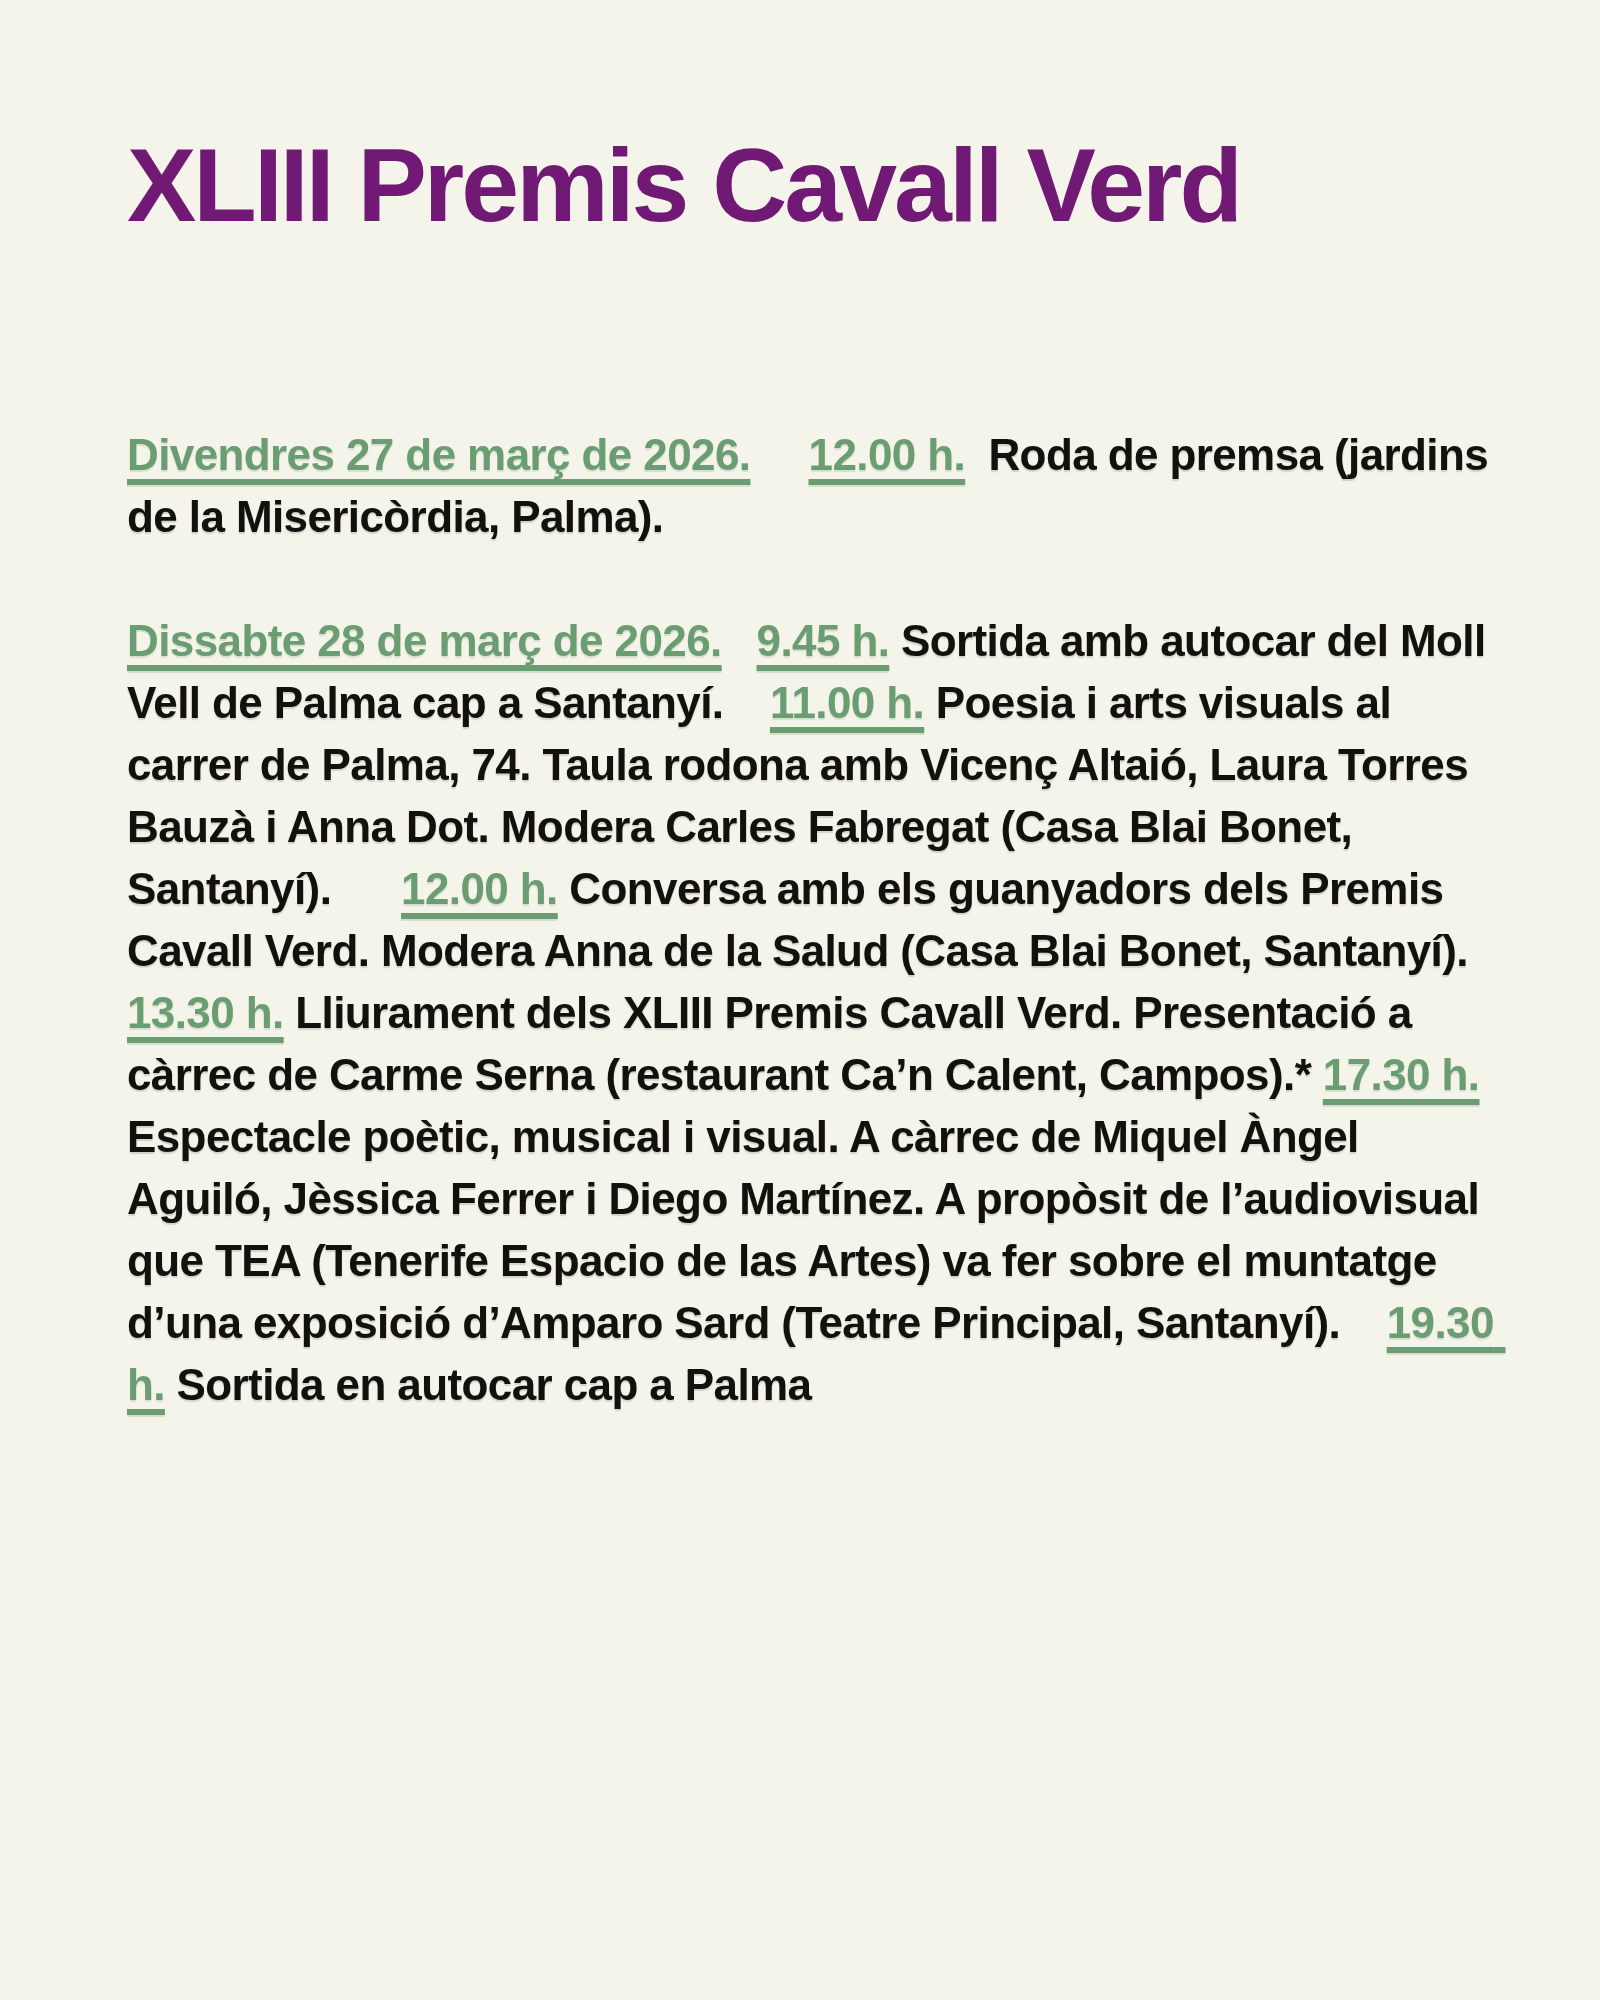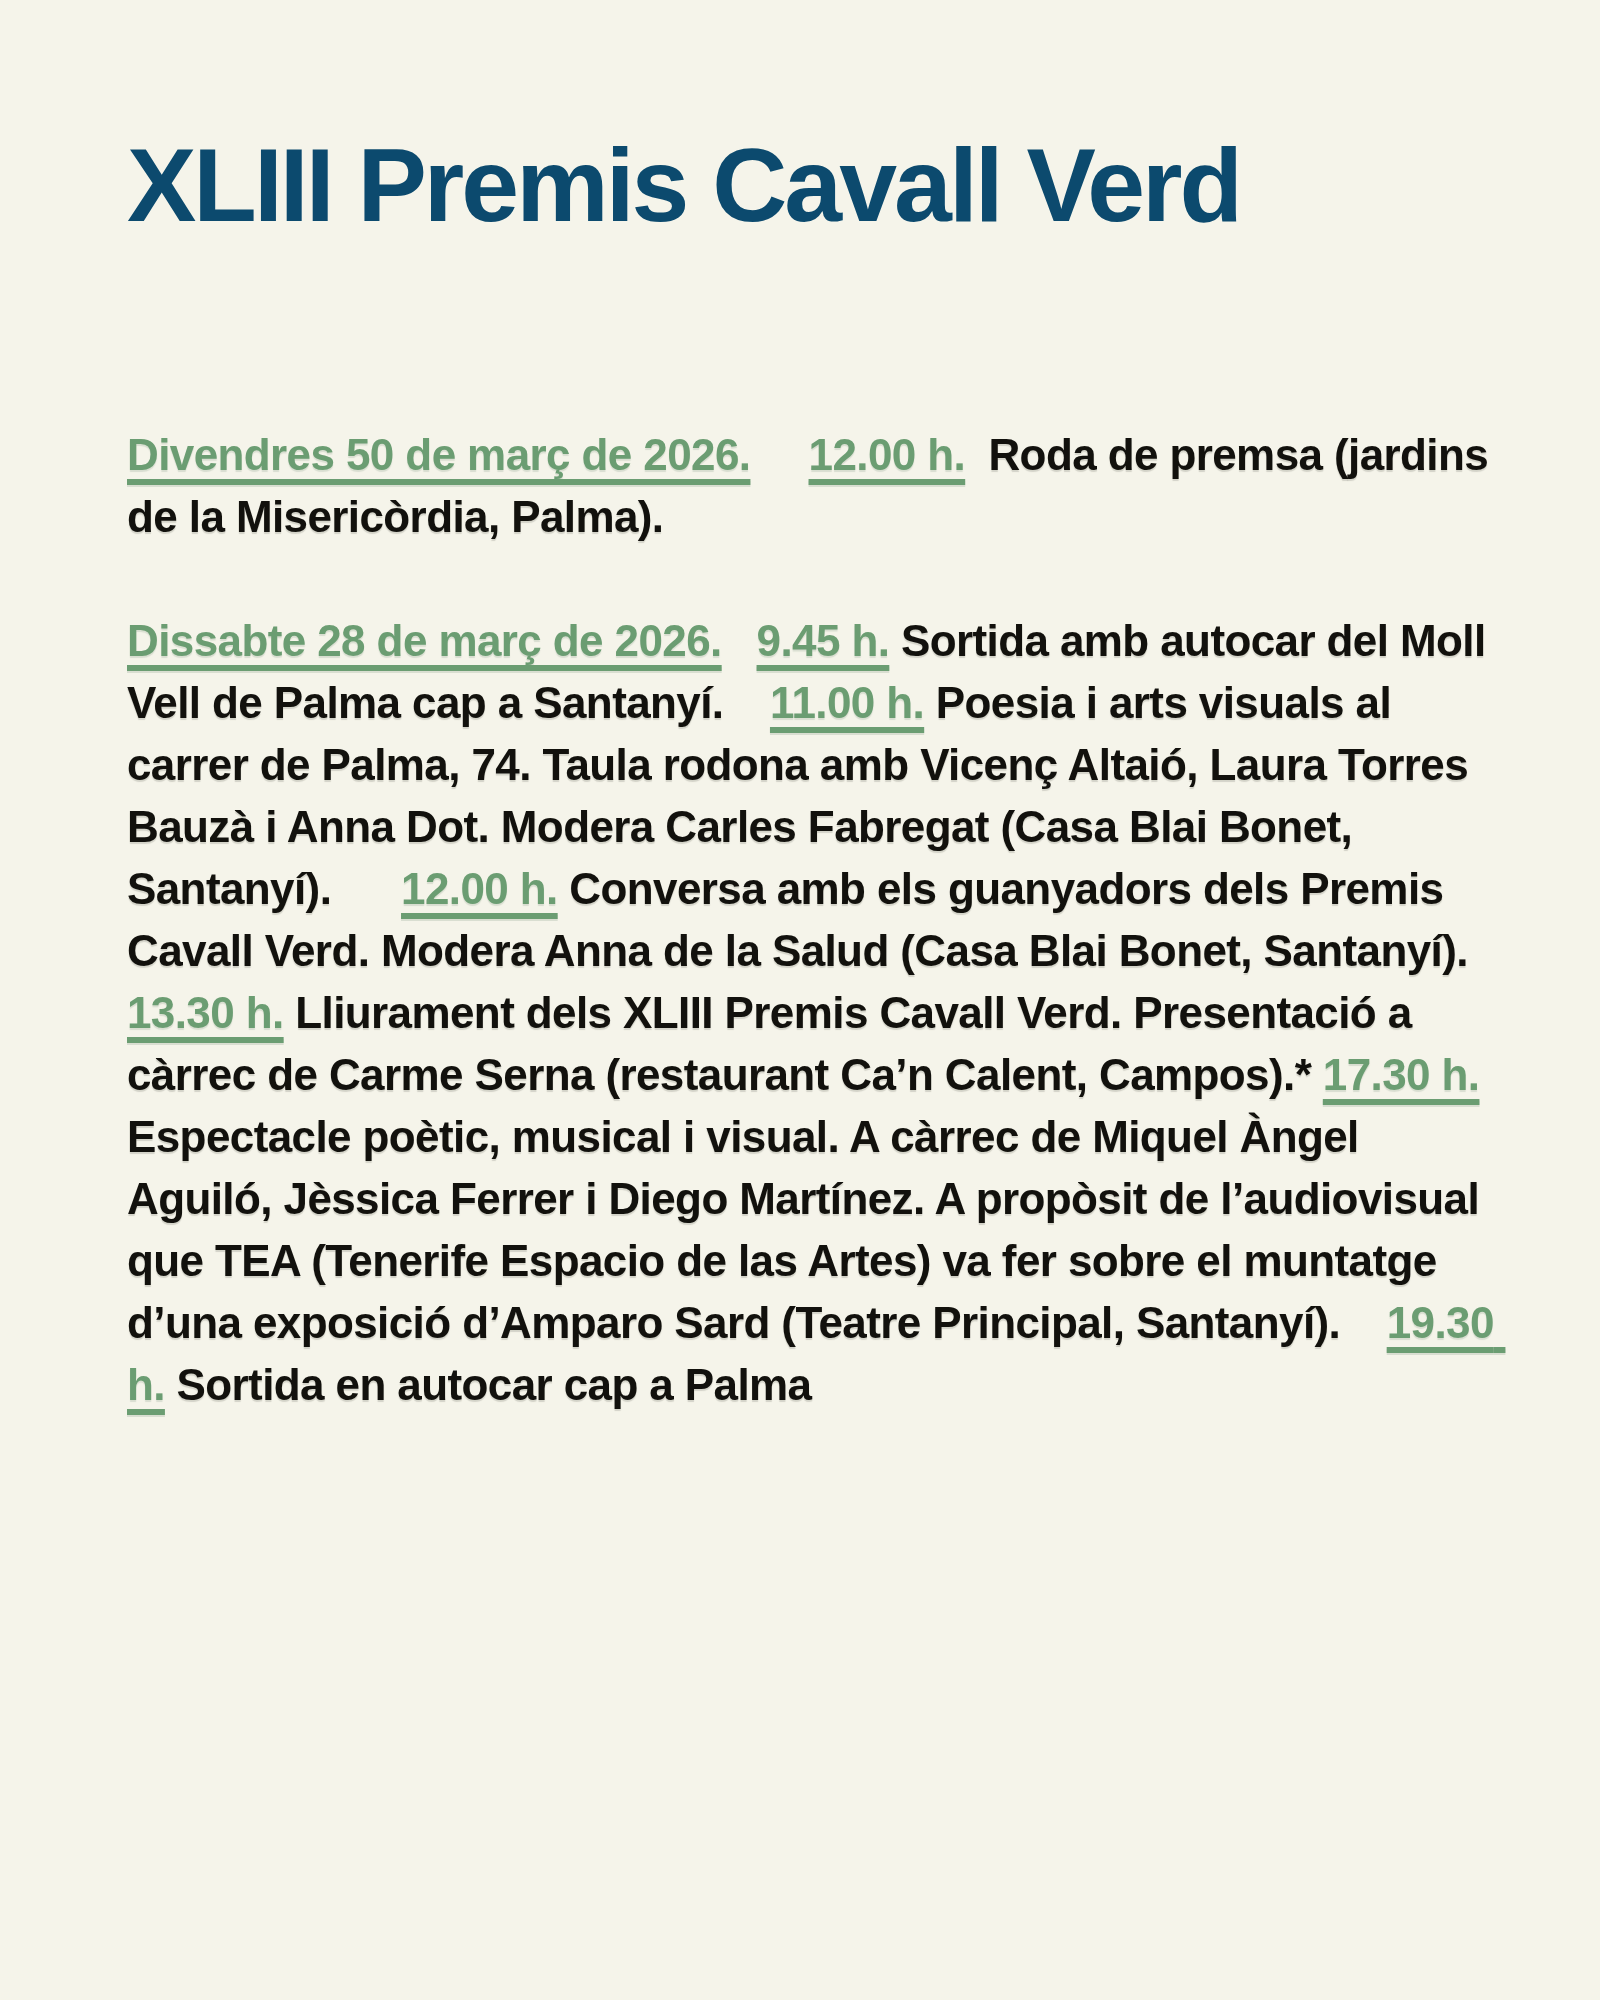--- a/index.html
+++ b/index.html
@@ -18,21 +18,21 @@
     width: 1600px;
     height: 2000px;
     padding: 128px 105px 0 127px;
   }
   .title {
     margin: 0 0 182px 0;
     font-size: 104px;
     line-height: 1.1;
     font-weight: 800;
     letter-spacing: -3px;
-    color: #0c4a6e;
+    color: #701a75;
   }
   p.block {
     margin: 0 0 62px 0;
     font-size: 44px;
     font-weight: 700;
     line-height: 62px;
     letter-spacing: -0.6px;
     color: #12110d;
     white-space: pre-wrap;
     text-shadow: 0 2px 1px rgba(60,60,50,0.18);
@@ -51,18 +51,18 @@
     text-shadow: 0 2px 1px rgba(90,120,95,0.18);
   }
 </style>
 </head>
 <body>
 
 <main class="flyer">
 
   <h1 class="title">XLIII Premis Cavall Verd</h1>
 
-  <p class="block"><span class="gu">Divendres 50 de març de 2026.</span><span>     </span><span class="gu">12.00 h.</span><span>  Roda de premsa (jardins de la Misericòrdia, Palma).</span></p>
+  <p class="block"><span class="gu">Divendres 27 de març de 2026.</span><span>     </span><span class="gu">12.00 h.</span><span>  Roda de premsa (jardins de la Misericòrdia, Palma).</span></p>
 
   <p class="block"><span class="gu">Dissabte 28 de març de 2026.</span><span>   </span><span class="gu">9.45 h.</span><span> Sortida amb autocar del Moll Vell de Palma cap a Santanyí.</span><span>    </span><span class="gu">11.00 h.</span><span> Poesia i arts visuals al carrer de Palma, 74. Taula rodona amb Vicenç Altaió, Laura Torres Bauzà i Anna Dot. Modera Carles Fabregat (Casa Blai Bonet, Santanyí).</span><span>      </span><span class="gu">12.00 h.</span><span> Conversa amb els guanyadors dels Premis Cavall Verd. Modera Anna de la Salud (Casa Blai Bonet, Santanyí).</span><span>   </span><span class="gu">13.30 h.</span><span> Lliurament dels XLIII Premis Cavall Verd. Presentació a càrrec de Carme Serna (restaurant Ca’n Calent, Campos).* </span><span class="gu">17.30 h.</span><span> Espectacle poètic, musical i visual. A càrrec de Miquel Àngel Aguiló, Jèssica Ferrer i Diego Martínez. A propòsit de l’audiovisual que TEA (Tenerife Espacio de las Artes) va fer sobre el muntatge d’una exposició d’Amparo Sard (Teatre Principal, Santanyí).</span><span>    </span><span class="gu">19.30 h.</span><span> Sortida en autocar cap a Palma</span></p>
 
 
 </main>
 
 </body></html>

